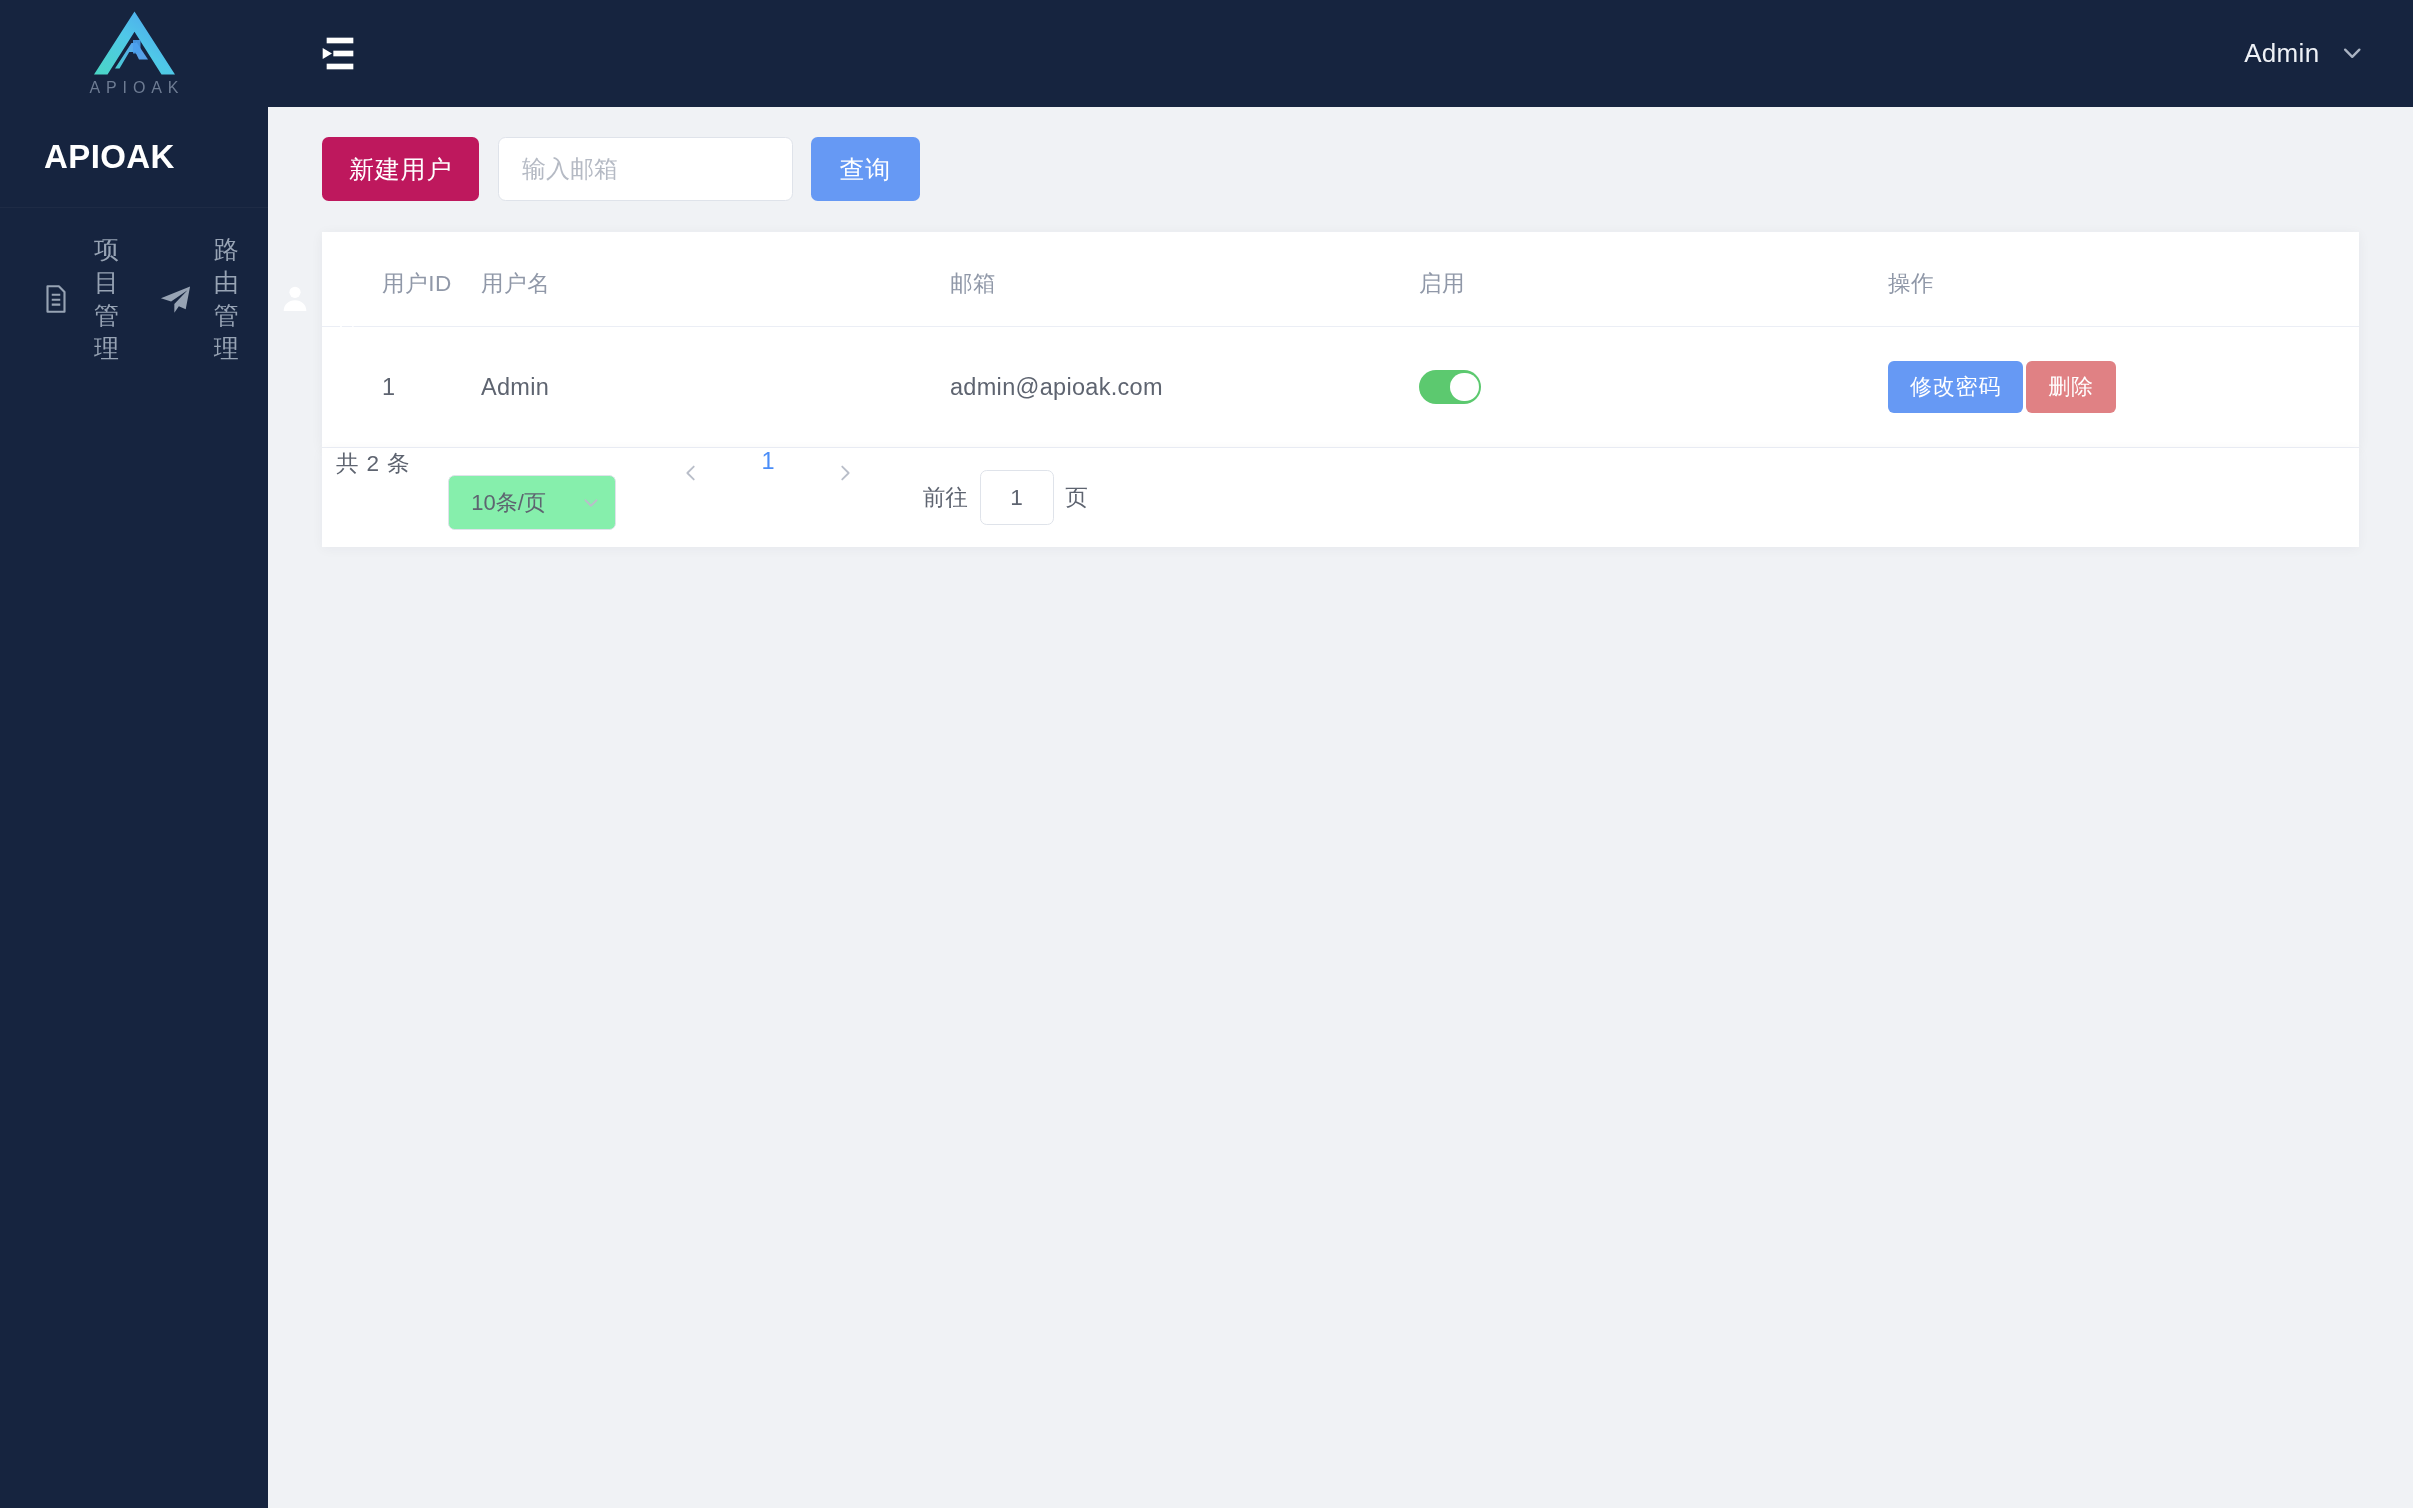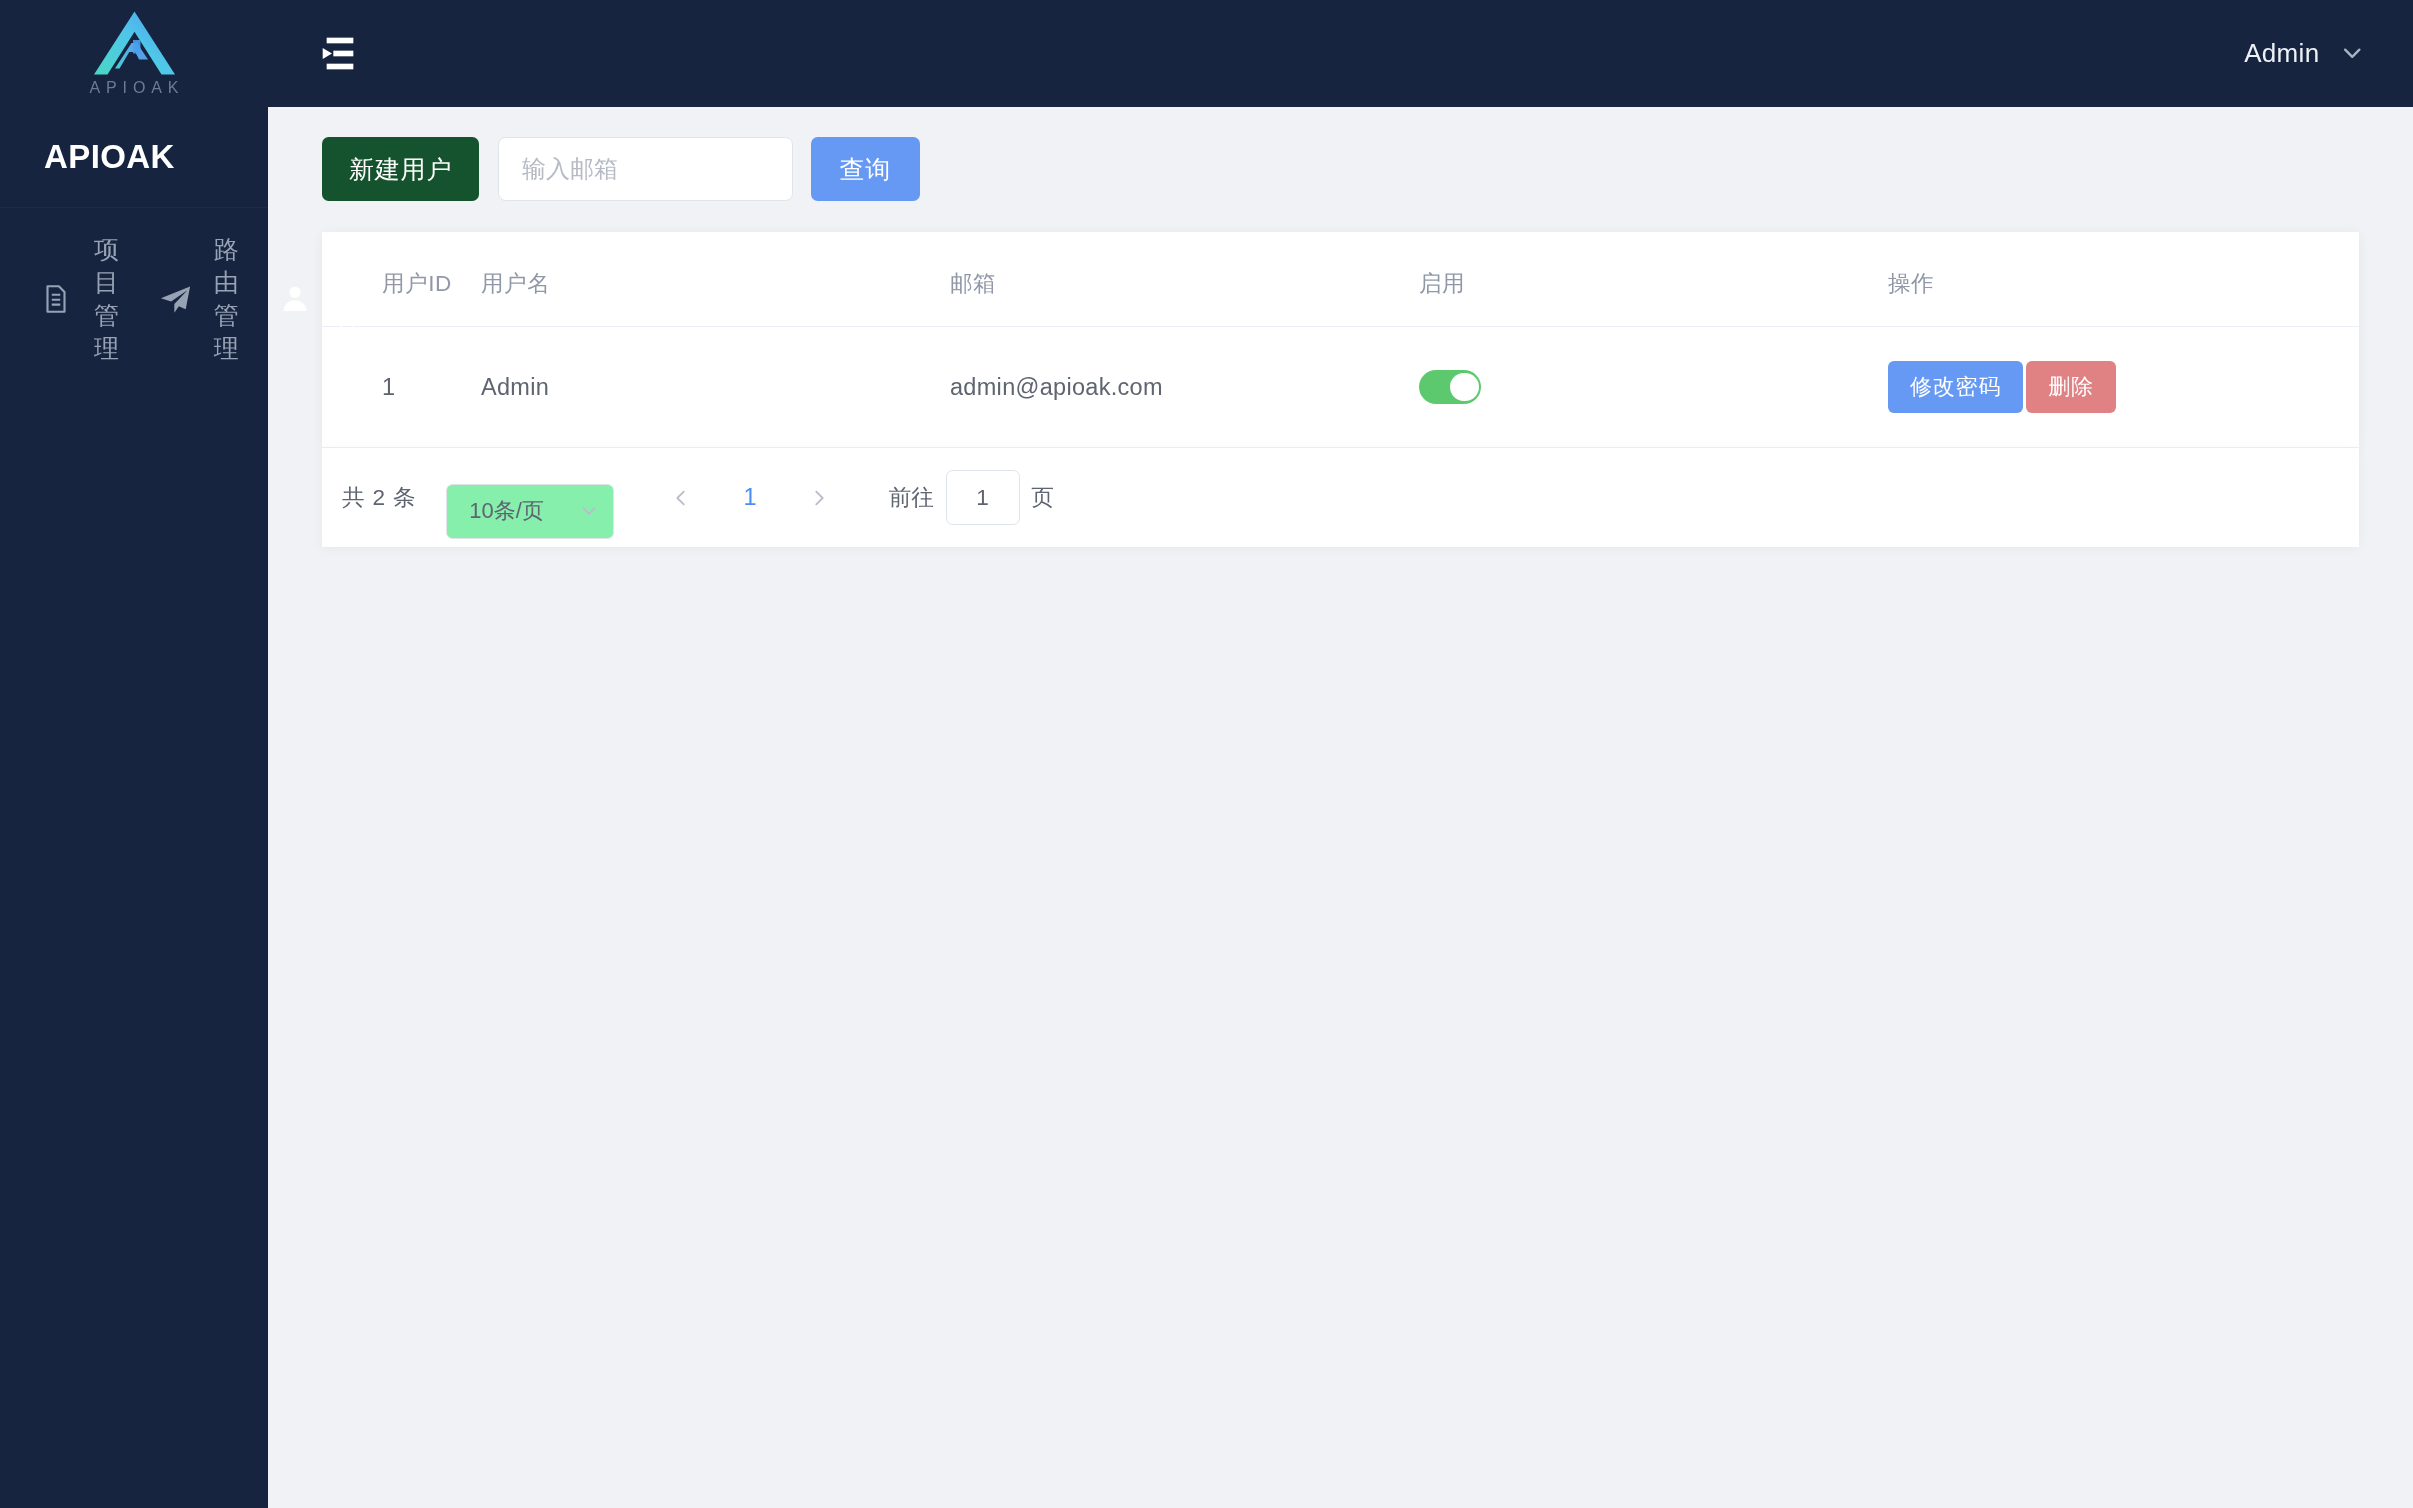--- a/index.html
+++ b/index.html
@@ -156,21 +156,21 @@
   }
   .btn {
     border: none;
     border-radius: 6.7px;
     font-family: "Liberation Sans", sans-serif;
     cursor: pointer;
     color: #fff;
     letter-spacing: 0.8px;
   }
   .btn-primary {
-    background: #14532d;
+    background: #be185d;
     font-size: 25px;
     height: 64px;
     padding: 0 27px;
   }
   .btn-search {
     background: #6699f4;
     font-size: 25px;
     height: 64px;
     padding: 0 28.5px;
     font-family: Liberation Serif, serif;
@@ -258,23 +258,22 @@
     letter-spacing: 0.8px;
   }
   .btn-pw  { background: #6699f4; }
   .btn-del { background: #e08184; }
 
   
   .pager-bar {
     background: #ffffff;
     height: 99px;
     display: flex;
-    align-items: center;
-    padding-left: 20px;
-    gap: 8px;
+    padding-left: 14px;
+    gap: 16px;
     box-shadow: 0 1.7px 11.7px rgba(20,30,60,0.045);
   }
   .pg-total {
     font-size: 22.6px;
     color: #5e6470;
     margin-right: 22px;
     letter-spacing: 0.8px;
   }
   .pg-size {
     height: 55px;

